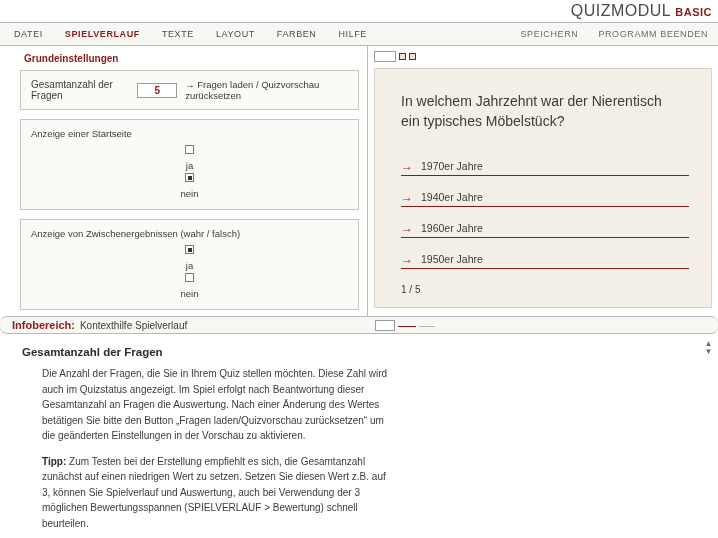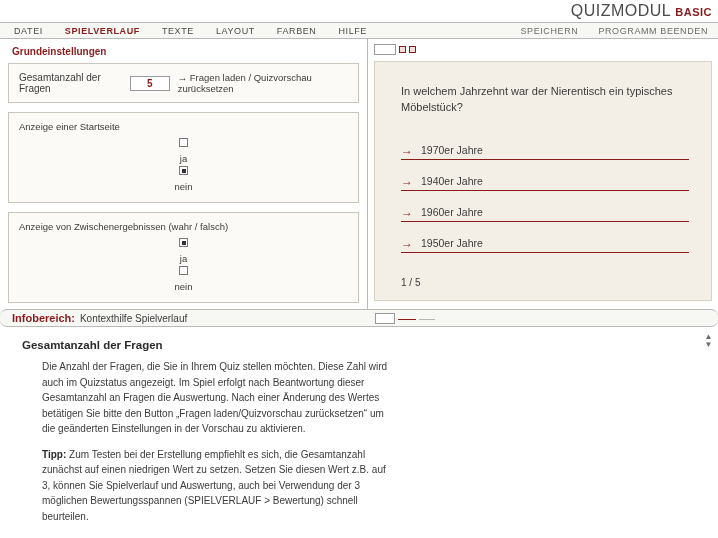--- a/index.html
+++ b/index.html
@@ -35,21 +35,21 @@
   .app-title .basic {
     color: #8b1a1a;
     font-size: 11px;
     font-weight: bold;
     letter-spacing: 0.5px;
     margin-left: 4px;
   }
 
   
   .menubar {
-    height: 17px;
+    height: 24px;
     border-top: 1px solid #b9b9b9;
     border-bottom: 1px solid #b9b9b9;
     background: #f7f7f4;
     display: flex;
     align-items: center;
     position: relative;
     box-sizing: border-box;
   }
   .menu-left {
     display: flex;
@@ -83,21 +83,21 @@
     display: flex;
     height: 270px;
     box-sizing: border-box;
   }
 
   
   .left-pane {
     width: 368px;
     border-right: 1px solid #b9b9b9;
     box-sizing: border-box;
-    padding: 6px 8px 0 8px;
+    padding: 6px 8px 0 20px;
     background: #ffffff;
     position: relative;
   }
   .section-title {
     color: #8b1a1a;
     font-size: 10px;
     font-weight: bold;
     margin: 1px 0 6px 4px;
   }
   .group-box {
@@ -196,21 +196,21 @@
   .quiz-card {
     margin-top: 5px;
     background: #f3efe6;
     border: 1px solid #d8d2c4;
     height: 240px;
     box-sizing: border-box;
     padding: 22px 22px 8px 26px;
     position: relative;
   }
   .question {
-    font-size: 11px;
+    font-size: 14px;
     color: #3b3b3b;
     line-height: 1.45;
     max-width: 280px;
   }
   .answers {
     margin-top: 28px;
   }
   .answer {
     display: flex;
     align-items: center;

